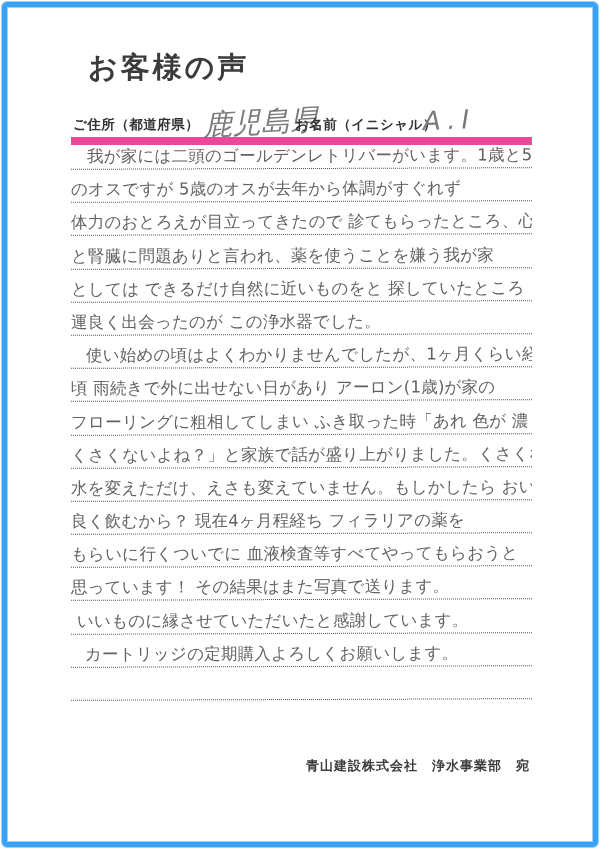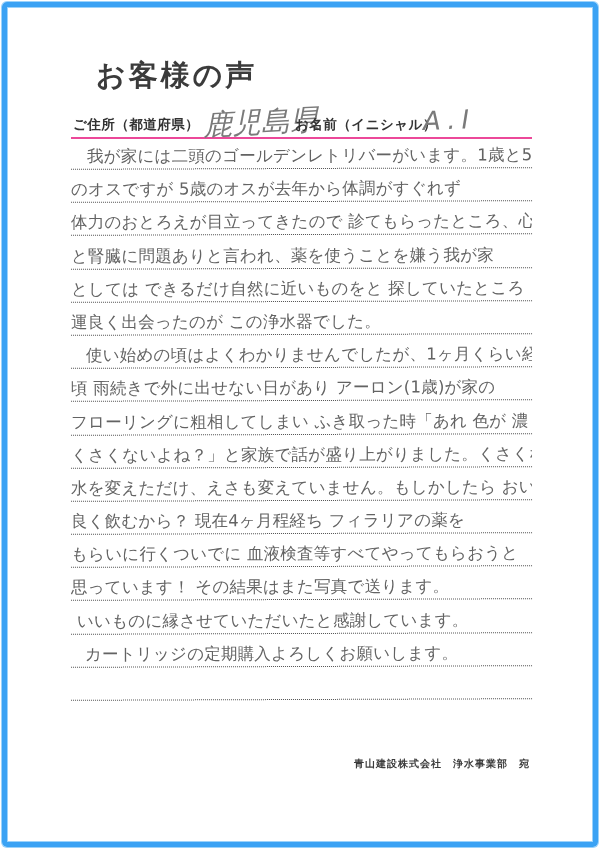--- a/index.html
+++ b/index.html
@@ -13,29 +13,29 @@
   
   .frame {
     position: absolute; inset: 2px;
     border: 5px solid #3aa2f4;
     border-radius: 5px;
     box-shadow: 0 0 0 1px #9bd2fb, inset 0 0 0 1px #9bd2fb;
     pointer-events: none;
   }
   .page-title {
     position: absolute; left: 88px; top: 48px;
-    margin: 8px;
+    margin: 0;
     font-size: 29px; font-weight: bold;
     color: #3b3b3b; letter-spacing: 3px;
   }
   
   .form-row {
     position: absolute; left: 71px; top: 99px;
     width: 461px; height: 38px;
-    border-bottom: 2px solid #ec4899;
+    border-bottom: 8px solid #ec4899;
   }
   .form-label {
     position: absolute; bottom: 3px;
     font-size: 13.5px; font-weight: bold;
     color: #333333; letter-spacing: 0.5px;
     white-space: nowrap;
   }
   .form-label.address { left: 2px; }
   .form-label.name { left: 224px; text-align: right; }
   .hw {
@@ -66,21 +66,21 @@
     padding-bottom: 1px;
     transform: rotate(-0.2deg);
   }
   
   .row:nth-child(1)  { text-indent: 16px; }
   .row:nth-child(7)  { text-indent: 15px; }
   .row:nth-child(15) { text-indent: 6px; }
   .row:nth-child(16) { text-indent: 14px; }
   .footer {
     position: absolute; right: 70px; top: 757px;
-    font-size: 10px; font-weight: bold;
+    font-size: 13px; font-weight: bold;
     color: #3c3c3c; letter-spacing: 1px;
     white-space: nowrap;
   }
 </style>
 </head>
 <body>
 
 <div class="sheet">
 
   <div class="frame"></div>

